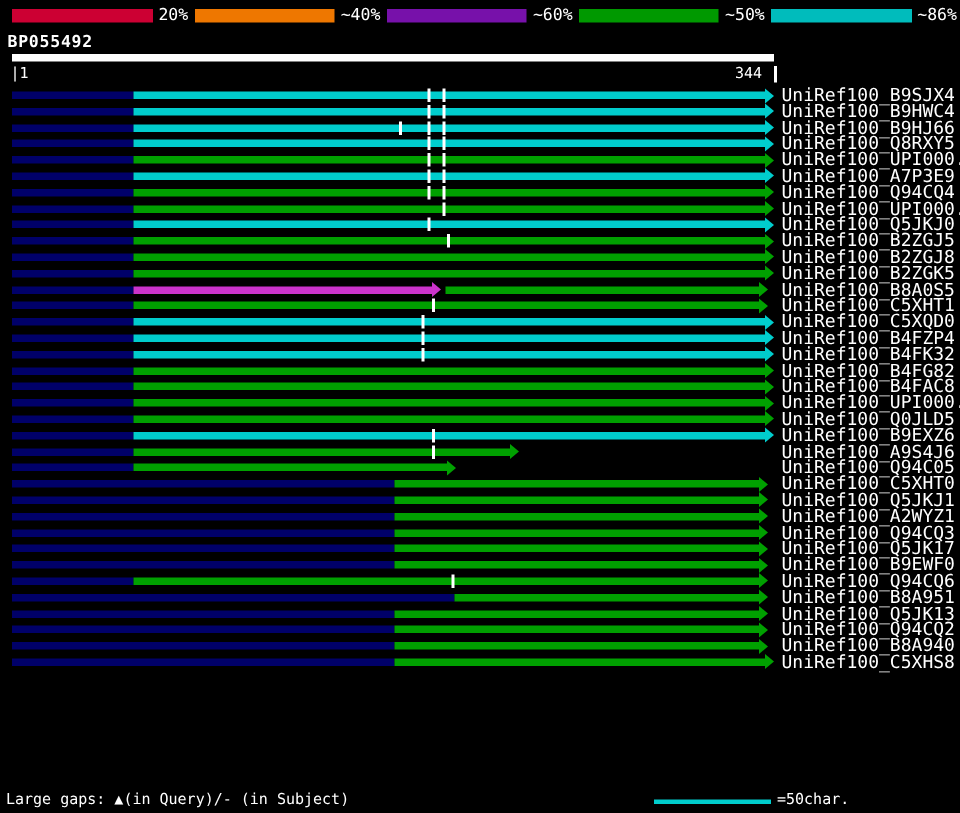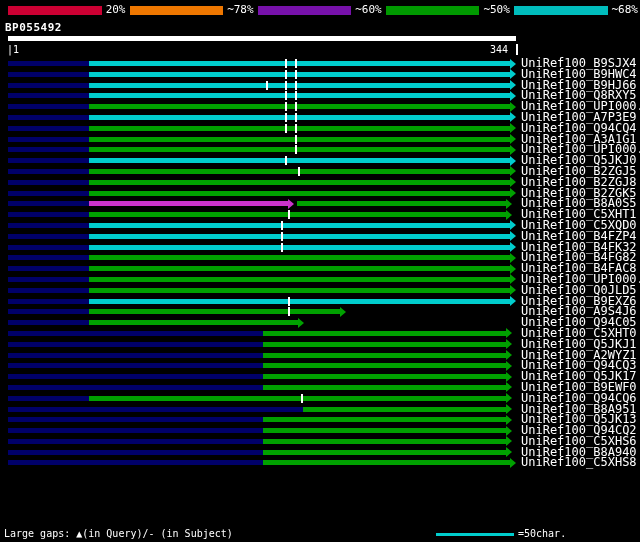--- a/index.html
+++ b/index.html
@@ -29,27 +29,27 @@
   #legend-line{position:absolute;left:436px;top:6px;width:78px;height:3px}
   #legend-text{position:absolute;left:518px;top:0}
 </style>
 </head>
 <body>
 
 <div id="scalebar">
     <div class="scale-seg" style="background: rgb(204, 0, 51);"></div>
     <span class="scale-label">20%</span>
     <div class="scale-seg" style="background: rgb(238, 119, 0);"></div>
-    <span class="scale-label">~78%</span>
+    <span class="scale-label">~40%</span>
     <div class="scale-seg" style="background: rgb(119, 17, 170);"></div>
     <span class="scale-label">~60%</span>
     <div class="scale-seg" style="background: rgb(0, 153, 0);"></div>
     <span class="scale-label">~50%</span>
     <div class="scale-seg" style="background: rgb(0, 188, 188);"></div>
-    <span class="scale-label">~68%</span>
+    <span class="scale-label">~86%</span>
   </div>
 
 <div id="query-name">BP055492</div>
 <div id="query-bar" style="background: rgb(255, 255, 255);"></div>
 
 <div id="ruler">
   <span id="ruler-start">|1</span>
   <span id="ruler-end">344</span>
   <div id="ruler-tick"></div>
 </div>
@@ -110,27 +110,20 @@
       <div class="arrow" style="left: 510.076px; border-left-color: rgb(0, 160, 0);"></div>
       <div class="tick" style="left: 284.956px;"></div>
       <div class="tick" style="left: 295.324px;"></div>
       <span class="row-label">UniRef100_Q94CQ4</span>
     </div>
     <div class="row">
       <div class="navy" style="left: 8px; width: 81.4577px; background: rgb(0, 0, 105);"></div>
       <div class="bar" style="left: 89.4577px; width: 420.618px; background: rgb(0, 160, 0);"></div>
       <div class="arrow" style="left: 510.076px; border-left-color: rgb(0, 160, 0);"></div>
       <div class="tick" style="left: 295.324px;"></div>
-      <span class="row-label">UniRef100_A3A1G1</span>
-    </div>
-    <div class="row">
-      <div class="navy" style="left: 8px; width: 81.4577px; background: rgb(0, 0, 105);"></div>
-      <div class="bar" style="left: 89.4577px; width: 420.618px; background: rgb(0, 160, 0);"></div>
-      <div class="arrow" style="left: 510.076px; border-left-color: rgb(0, 160, 0);"></div>
-      <div class="tick" style="left: 295.324px;"></div>
       <span class="row-label">UniRef100_UPI000..</span>
     </div>
     <div class="row">
       <div class="navy" style="left: 8px; width: 81.4577px; background: rgb(0, 0, 105);"></div>
       <div class="bar" style="left: 89.4577px; width: 420.618px; background: rgb(0, 205, 205);"></div>
       <div class="arrow" style="left: 510.076px; border-left-color: rgb(0, 205, 205);"></div>
       <div class="tick" style="left: 284.956px;"></div>
       <span class="row-label">UniRef100_Q5JKJ0</span>
     </div>
     <div class="row">
@@ -285,26 +278,20 @@
       <div class="navy" style="left: 8px; width: 254.741px; background: rgb(0, 0, 105);"></div>
       <div class="bar" style="left: 262.741px; width: 242.892px; background: rgb(0, 160, 0);"></div>
       <div class="arrow" style="left: 505.633px; border-left-color: rgb(0, 160, 0);"></div>
       <span class="row-label">UniRef100_Q5JK13</span>
     </div>
     <div class="row">
       <div class="navy" style="left: 8px; width: 254.741px; background: rgb(0, 0, 105);"></div>
       <div class="bar" style="left: 262.741px; width: 242.892px; background: rgb(0, 160, 0);"></div>
       <div class="arrow" style="left: 505.633px; border-left-color: rgb(0, 160, 0);"></div>
       <span class="row-label">UniRef100_Q94CQ2</span>
-    </div>
-    <div class="row">
-      <div class="navy" style="left: 8px; width: 254.741px; background: rgb(0, 0, 105);"></div>
-      <div class="bar" style="left: 262.741px; width: 242.892px; background: rgb(0, 160, 0);"></div>
-      <div class="arrow" style="left: 505.633px; border-left-color: rgb(0, 160, 0);"></div>
-      <span class="row-label">UniRef100_C5XHS6</span>
     </div>
     <div class="row">
       <div class="navy" style="left: 8px; width: 254.741px; background: rgb(0, 0, 105);"></div>
       <div class="bar" style="left: 262.741px; width: 242.892px; background: rgb(0, 160, 0);"></div>
       <div class="arrow" style="left: 505.633px; border-left-color: rgb(0, 160, 0);"></div>
       <span class="row-label">UniRef100_B8A940</span>
     </div>
     <div class="row">
       <div class="navy" style="left: 8px; width: 254.741px; background: rgb(0, 0, 105);"></div>
       <div class="bar" style="left: 262.741px; width: 247.335px; background: rgb(0, 160, 0);"></div>

